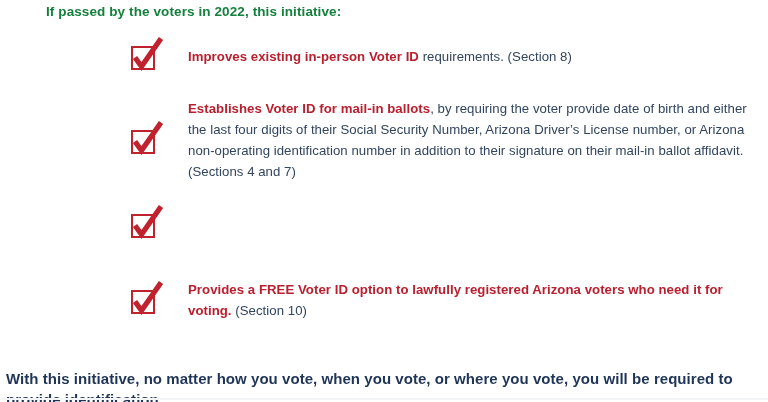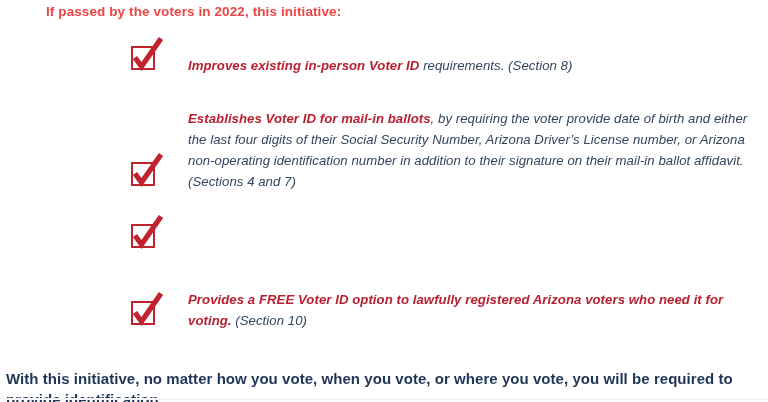--- a/index.html
+++ b/index.html
@@ -25,46 +25,45 @@
     background: #ffffff;
   }
 
   
   .intro-heading {
     position: absolute;
     left: 6px;
     top: 3px;
     font-size: 13.5px;
     font-weight: bold;
-    color: #ef4444;
+    color: #15803d;
     letter-spacing: 0.1px;
     line-height: 18px;
     white-space: nowrap;
     padding-left: 40px;
   }
 
   
   .benefit-list {
     position: absolute;
     left: 0;
     top: 36px;
     width: 768px;
   }
 
   .benefit-item {
     position: relative;
     display: flex;
-    align-items: flex-end;
+    align-items: center;
     padding-left: 128px;
     padding-right: 8px;
-    font-style: italic;
   }
 
   .benefit-item.i0 { margin-top: 0px; }
-  .benefit-item.i1 { margin-top: 32px; }
+  .benefit-item.i1 { margin-top: 22px; }
   .benefit-item.i2 { margin-top: 22px; }
   .benefit-item.i3 { margin-top: 35px; }
 
   
   .check-icon {
     position: relative;
     width: 40px;
     height: 38px;
     flex: 0 0 40px;
     margin-top: 2px;

